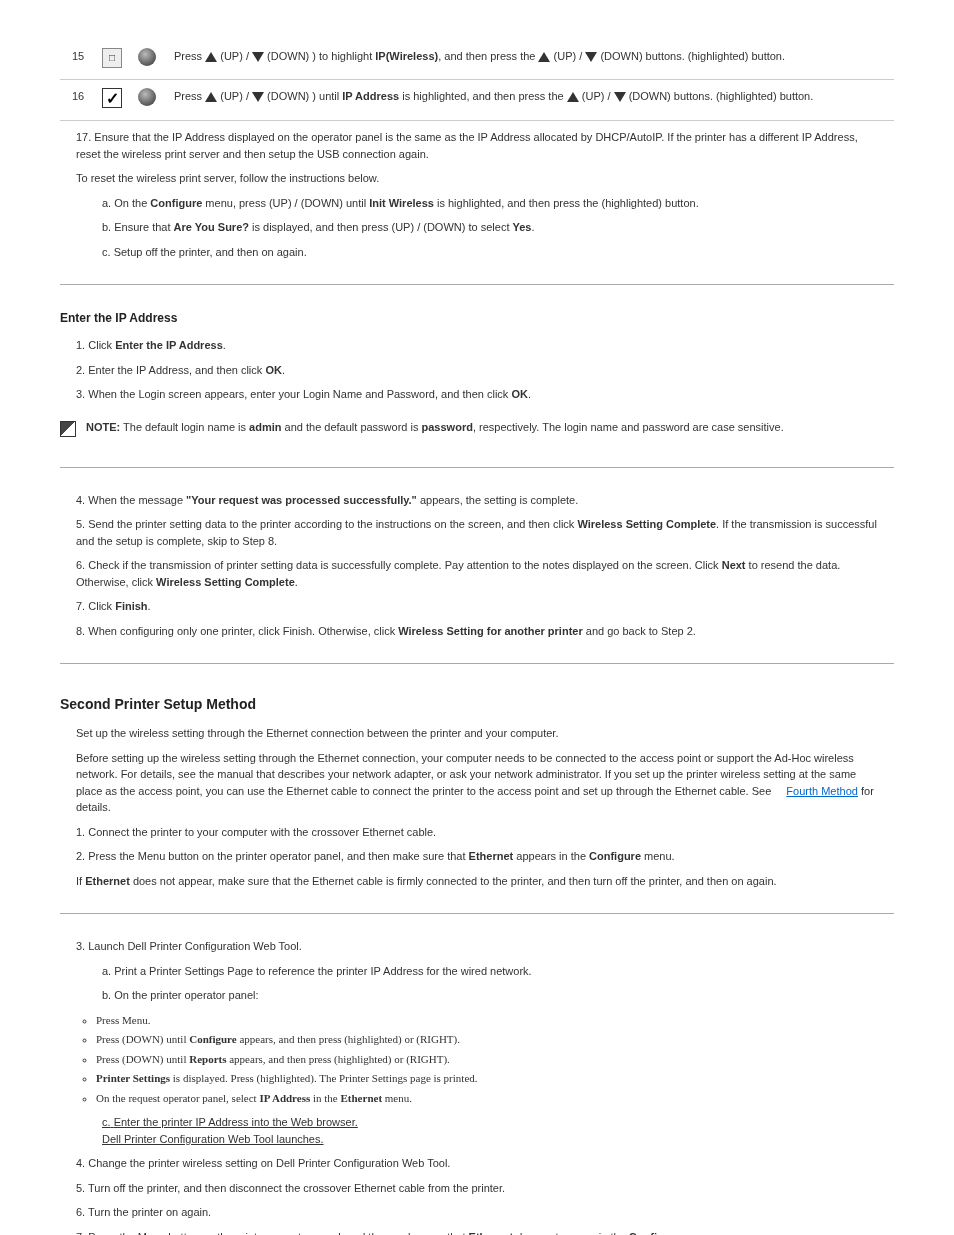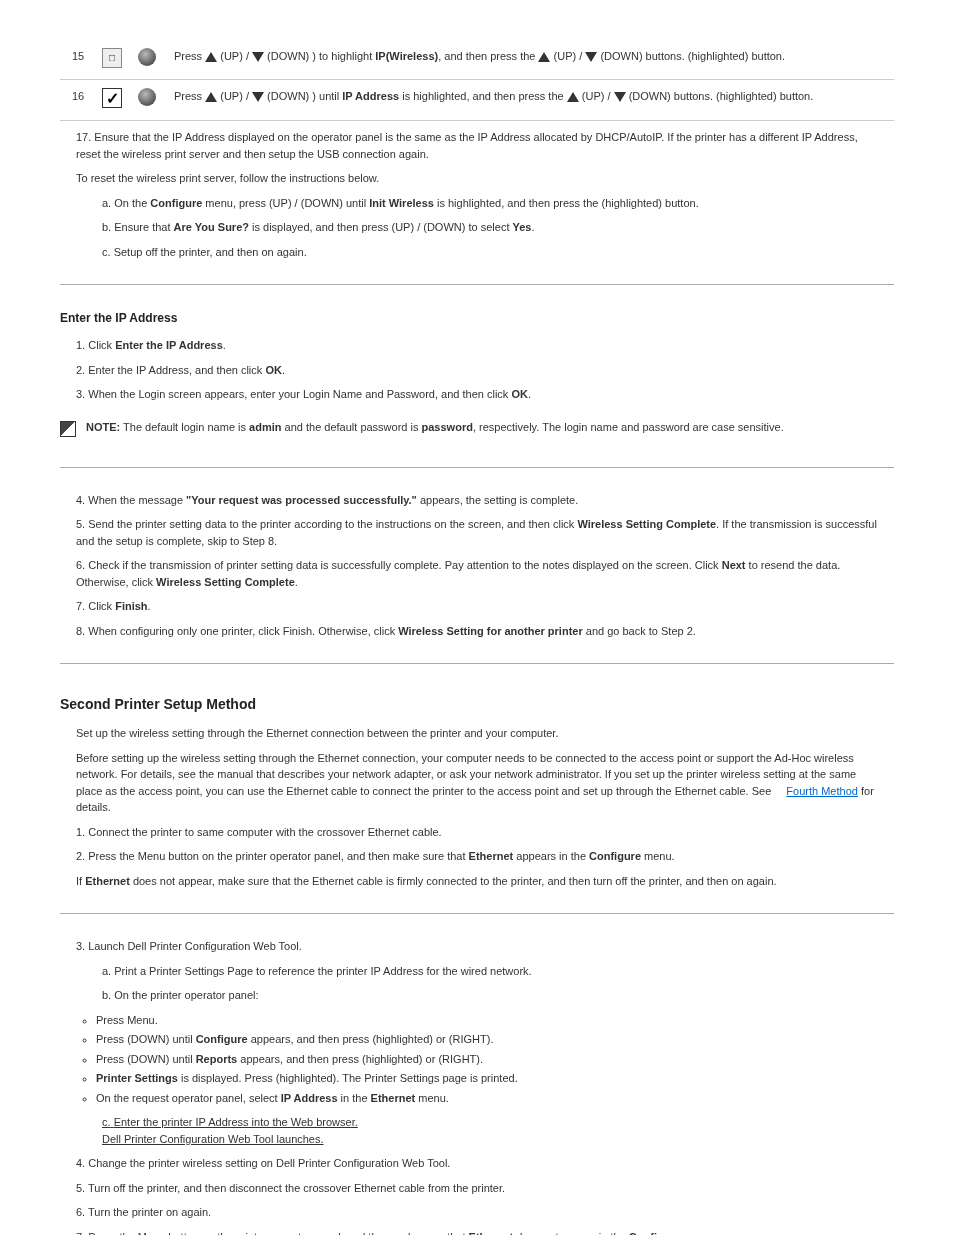--- a/index.html
+++ b/index.html
@@ -90,21 +90,21 @@
     width: 16px;
     height: 16px;
     display: inline-block;
     background: linear-gradient(135deg, #444 0%, #444 50%, #fff 50%, #fff 100%);
     border: 1px solid #333;
     flex-shrink: 0;
     margin-top: 2px;
   }
   .bold { font-weight: bold; }
   .link { color: #0066cc; text-decoration: underline; cursor: pointer; padding-left: 12px; }
-  .ul-sub { list-style-type: circle; padding-left: 36px; margin: 6px 0; }
+  .ul-sub { list-style-type: circle; padding-left: 36px; margin: 6px 0; font-family: Liberation Serif, serif; }
   .ul-sub li { margin-bottom: 3px; }
   .check-icon {
     width: 20px;
     height: 20px;
     display: inline-block;
     background: #fff;
     border: 1px solid #333;
     position: relative;
   }
   .check-icon::after {
@@ -286,21 +286,21 @@
 <h2 class="subhead">Second Printer Setup Method</h2>
 
 <p>Set up the wireless setting through the Ethernet connection between the printer and your computer.</p>
 <p>
   <span>Before setting up the wireless setting through the Ethernet connection, your computer needs to be connected to the access point or support the Ad-Hoc wireless network. For details, see the manual that describes your network adapter, or ask your network administrator. If you set up the printer wireless setting at the same place as the access point, you can use the Ethernet cable to connect the printer to the access point and set up through the Ethernet cable. See</span>
   <span class="link">Fourth Method</span><span> for details.</span>
 </p>
 
 <p>
   <span>1.</span>
-  <span>Connect the printer to same computer with the crossover Ethernet cable.</span>
+  <span>Connect the printer to your computer with the crossover Ethernet cable.</span>
 </p>
 <p>
   <span>2.</span>
   <span>Press the Menu button on the printer operator panel, and then make sure that</span>
   <span class="bold">Ethernet</span>
   <span>appears in the</span>
   <span class="bold">Configure</span>
   <span>menu.</span>
 </p>
 <p>

